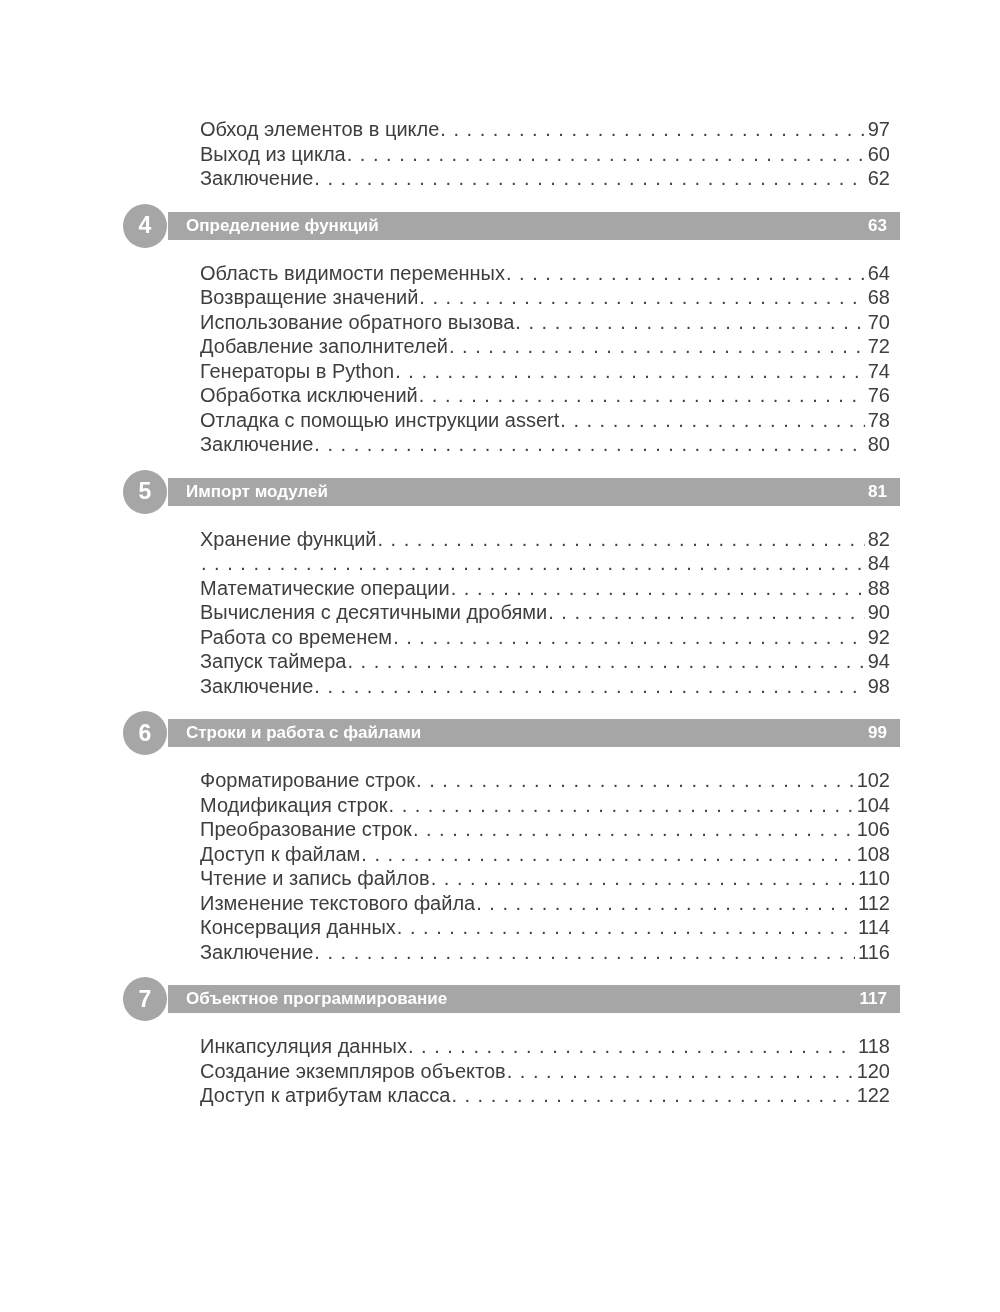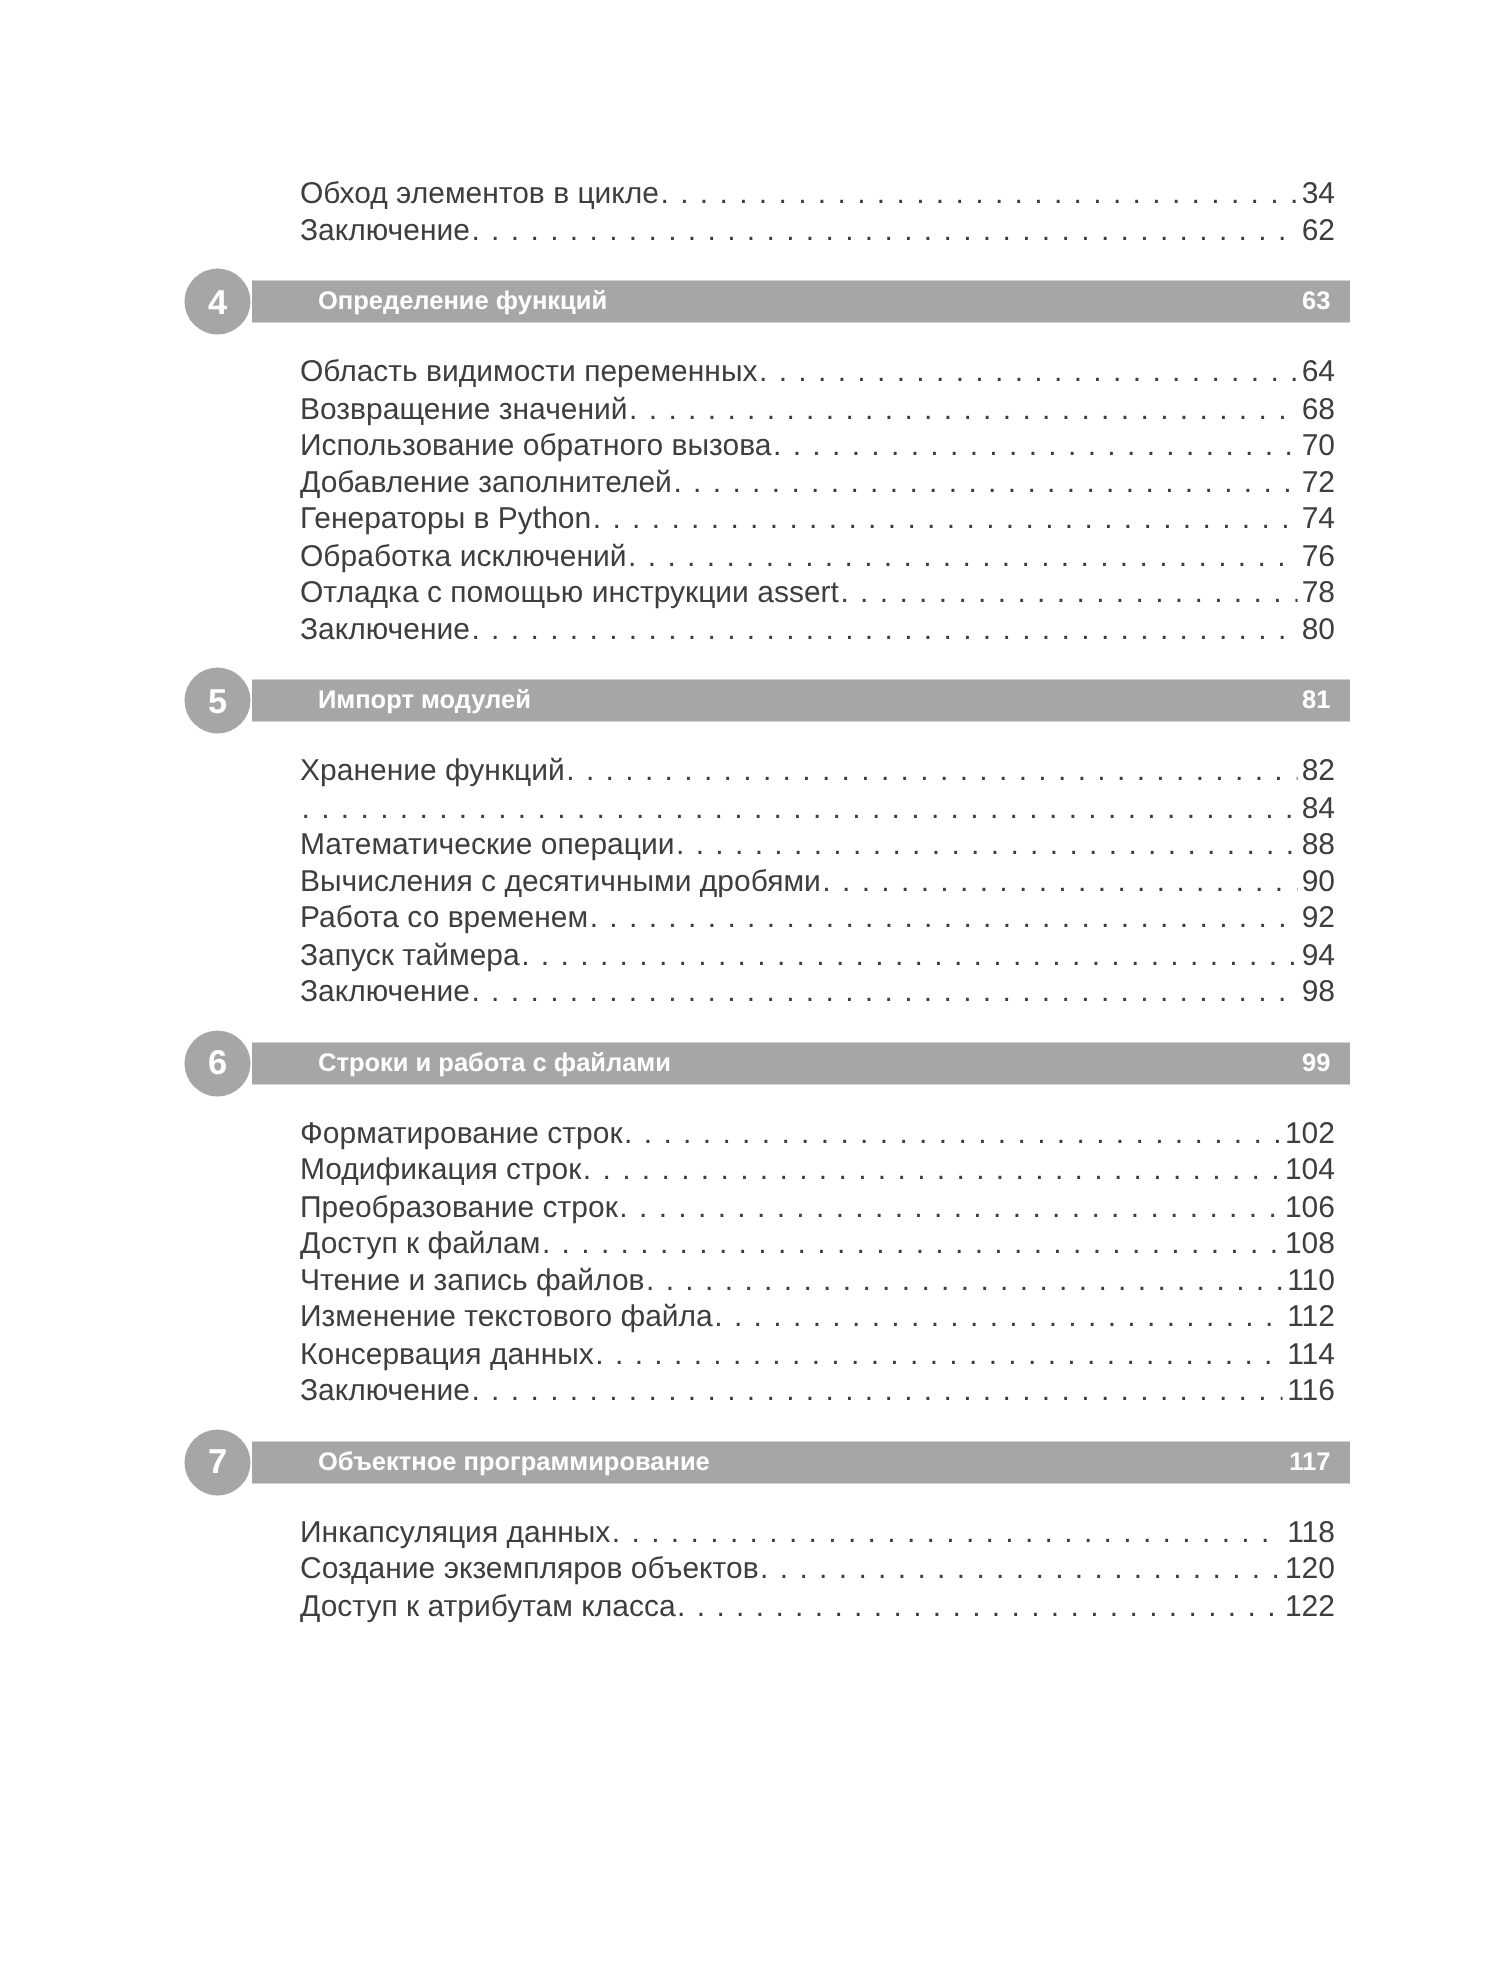--- a/index.html
+++ b/index.html
@@ -72,42 +72,47 @@
     display: flex;
     align-items: center;
     justify-content: center;
     font-size: 23px;
     font-weight: bold;
   }
   .chapter-title {
     color: #ffffff;
     font-weight: bold;
     font-size: 17px;
-    margin-left: 44px;
+    margin-left: 18px;
     flex: 1 1 auto;
     white-space: nowrap;
   }
   .chapter-page {
     color: #ffffff;
     font-weight: bold;
     font-size: 17px;
     margin-right: 13px;
     flex: 0 0 auto;
   }
 </style>
 </head>
 <body>
 
 <div class="page">
   <div class="toc">
       <div class="entries">
         <div class="entry">
           <span class="entry-title">Обход элементов в цикле</span>
           <span class="leader"></span>
-          <span class="page-num">34</span>
+          <span class="page-num">97</span>
+        </div>
+        <div class="entry">
+          <span class="entry-title">Выход из цикла</span>
+          <span class="leader"></span>
+          <span class="page-num">60</span>
         </div>
         <div class="entry">
           <span class="entry-title">Заключение</span>
           <span class="leader"></span>
           <span class="page-num">62</span>
         </div>
       </div>
       <div class="chapter" style="background: rgb(166, 166, 166);">
         <div class="chapter-circle" style="background: rgb(166, 166, 166);">4</div>
         <div class="chapter-title">Определение функций</div>

